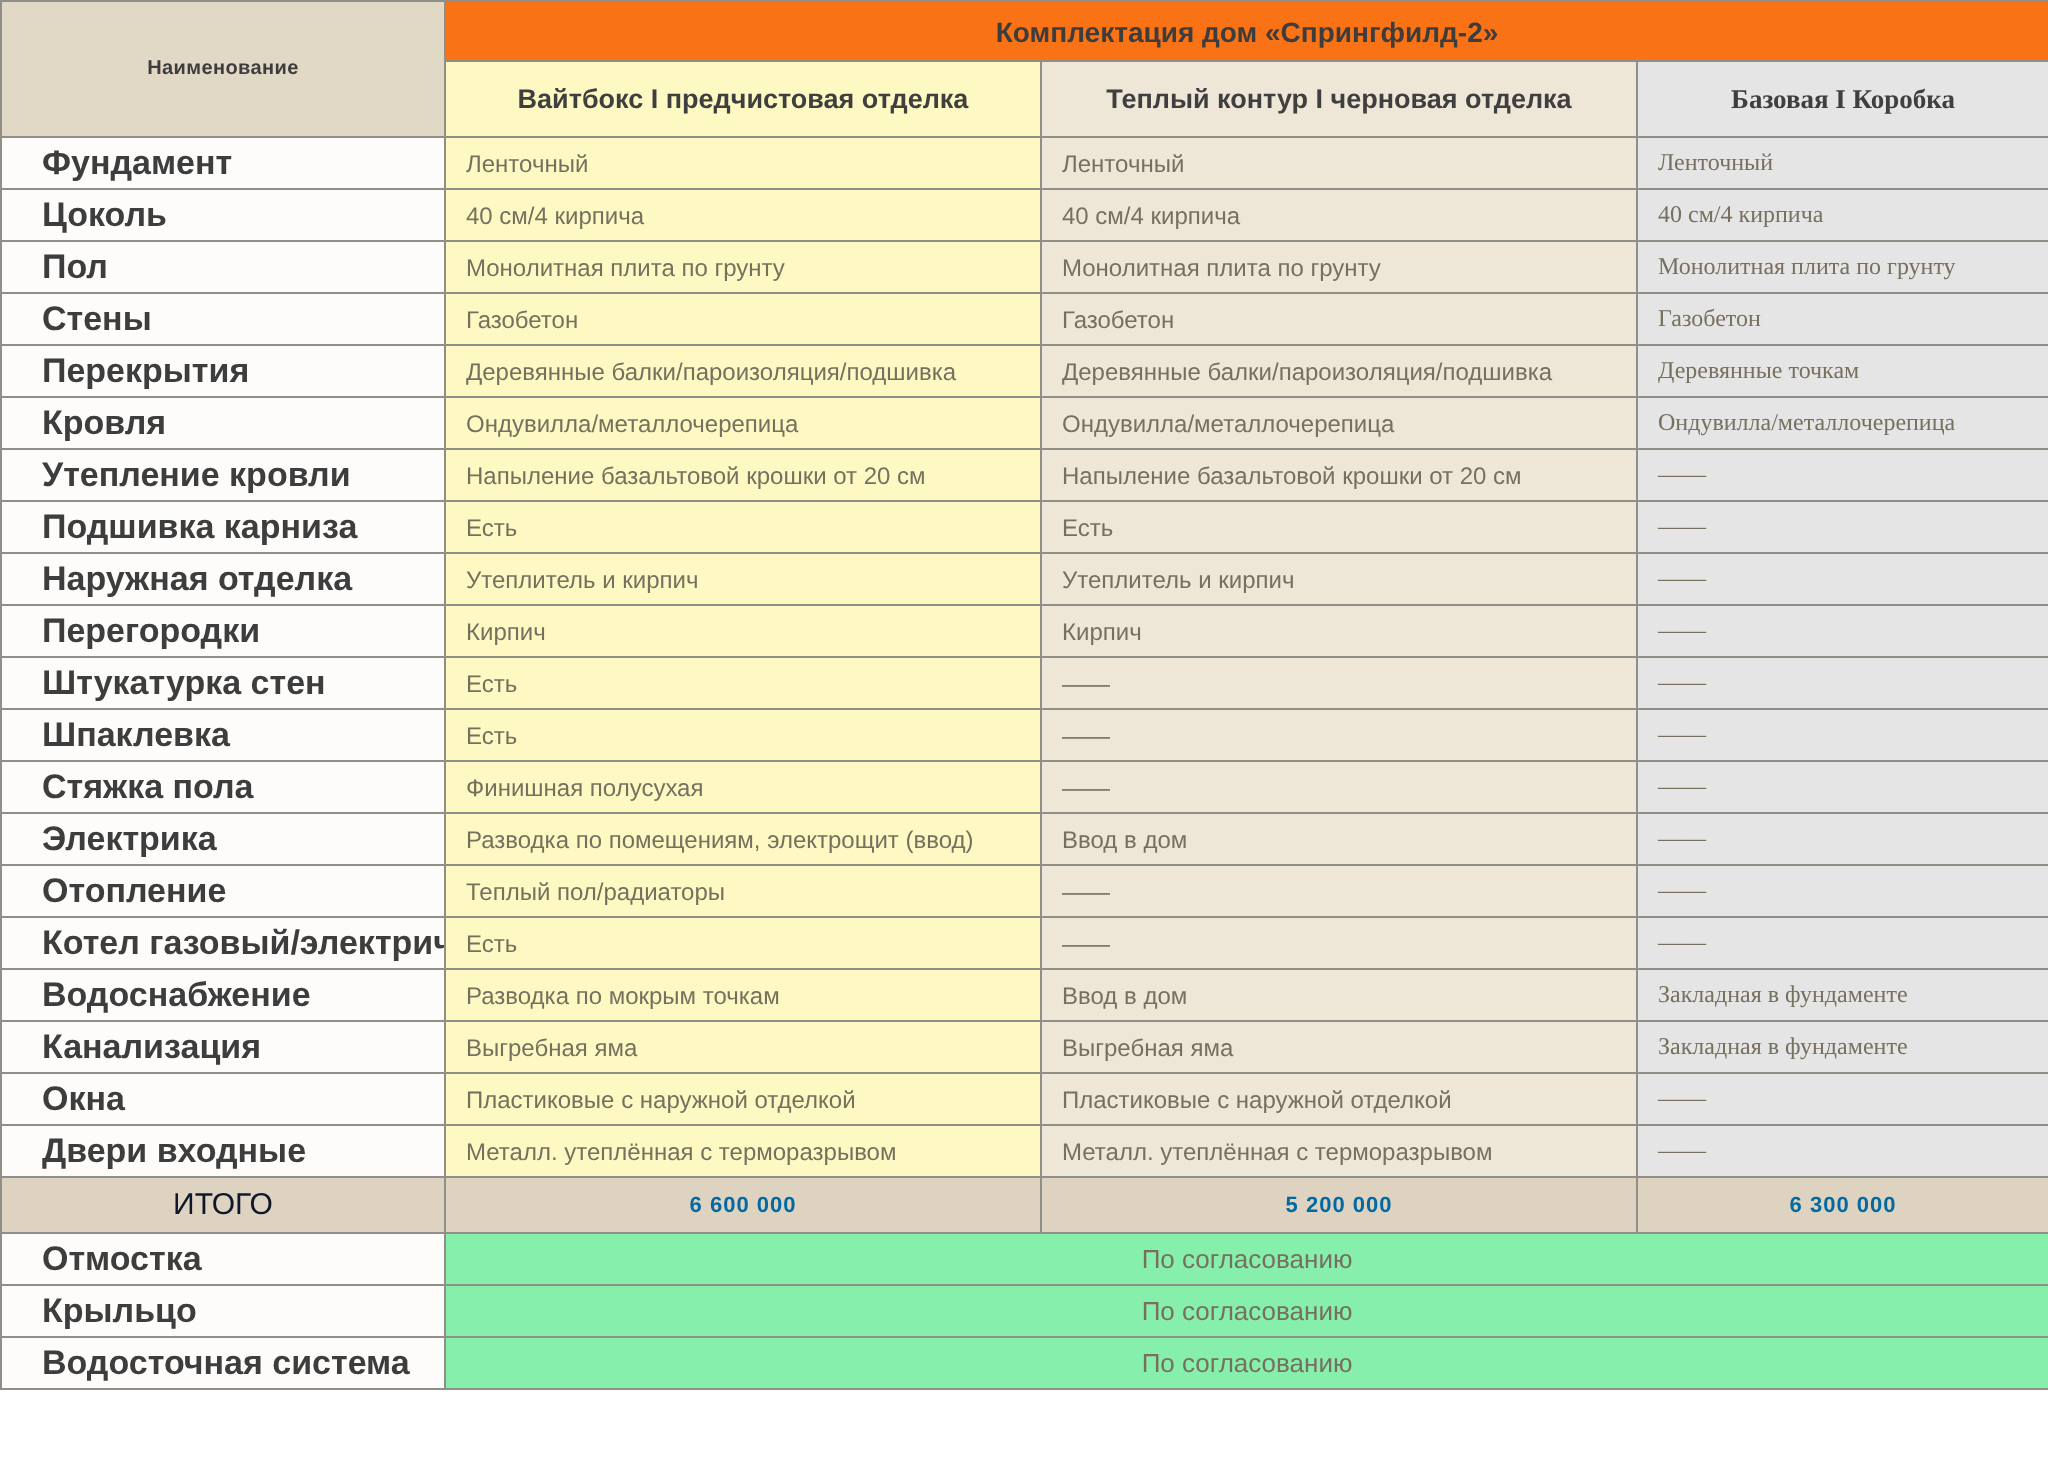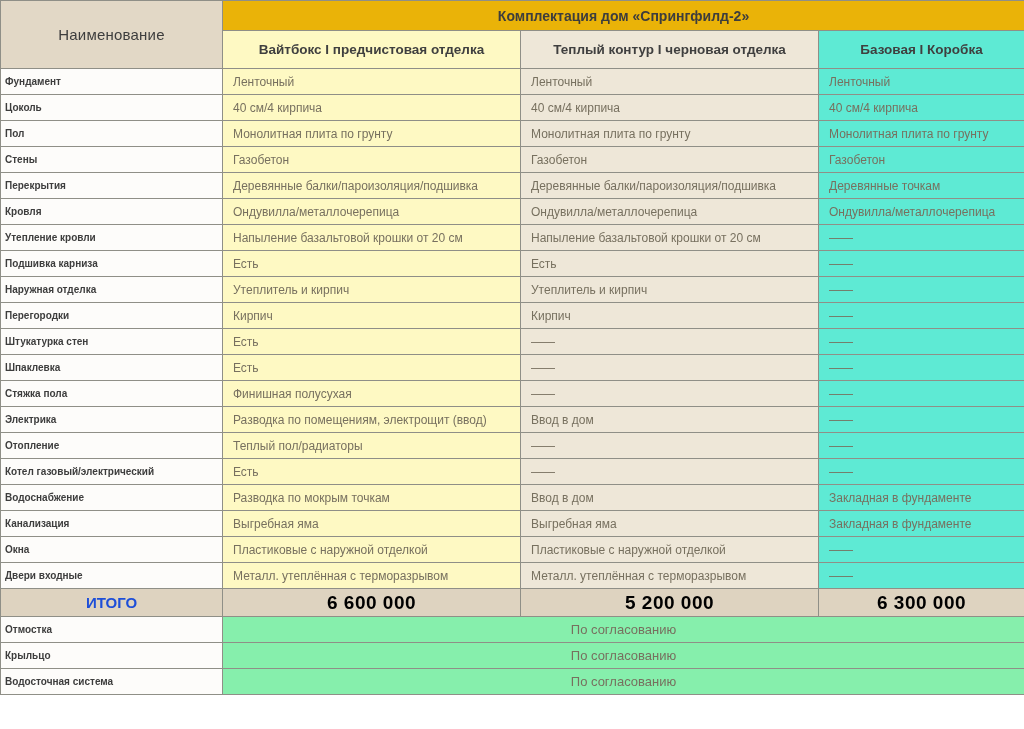--- a/index.html
+++ b/index.html
@@ -17,81 +17,81 @@
   }
   table.spec th, table.spec td {
     border: 1px solid #8f8f87;
     vertical-align: middle;
   }
 
   
   th.name-h {
     background: #e2d8c6;
     color: #3d3d3d;
-    font-size: 15px;
-    font-weight: normal;
+    font-size: 10px;
+    font-weight: bold;
     text-align: center;
     letter-spacing: .2px;
   }
   th.group-h {
-    background: #eab308;
+    background: #f97316;
     color: #3d3d3d;
     font-size: 14px;
     font-weight: bold;
     text-align: center;
     height: 30px;
   }
   tr.r-sub th {
     font-size: 13.5px;
     font-weight: bold;
     color: #3f3f3f;
     text-align: center;
     height: 38px;
   }
 
   
   .c1 { background: #fef9c3; }
   .c2 { background: #eee7d8; margin-left: 18px; }
-  .c3 { background: #5eead4; }
+  .c3 { background: #e5e5e5; font-family: Liberation Serif, serif; }
 
   
   td.label {
     background: #fdfcfa;
     color: #3d3d3d;
     font-weight: bold;
-    font-size: 10px;
-    padding-left: 4px;
+    font-size: 17px;
+    padding-left: 20px;
     height: 26px;
     white-space: nowrap;
     overflow: hidden;
   }
   td.val {
     color: #77705f;
     font-size: 12px;
     padding-left: 10px;
     height: 26px;
     white-space: nowrap;
     overflow: hidden;
   }
 
   
   tr.totals td {
     background: #ded3c0;
     height: 28px;
   }
   tr.totals td.t-label {
-    color: #1d4ed8;
-    font-weight: bold;
+    color: #0f172a;
+    font-weight: normal;
     font-size: 15px;
     text-align: center;
   }
   tr.totals td.t-val {
-    color: #000000;
-    font-weight: bold;
-    font-size: 19px;
+    color: #0369a1;
+    font-weight: bold;
+    font-size: 11px;
     text-align: center;
     letter-spacing: .5px;
   }
 
   
   td.agree {
     background: #86efac;
     color: #77705f;
     font-size: 13px;
     text-align: center;

